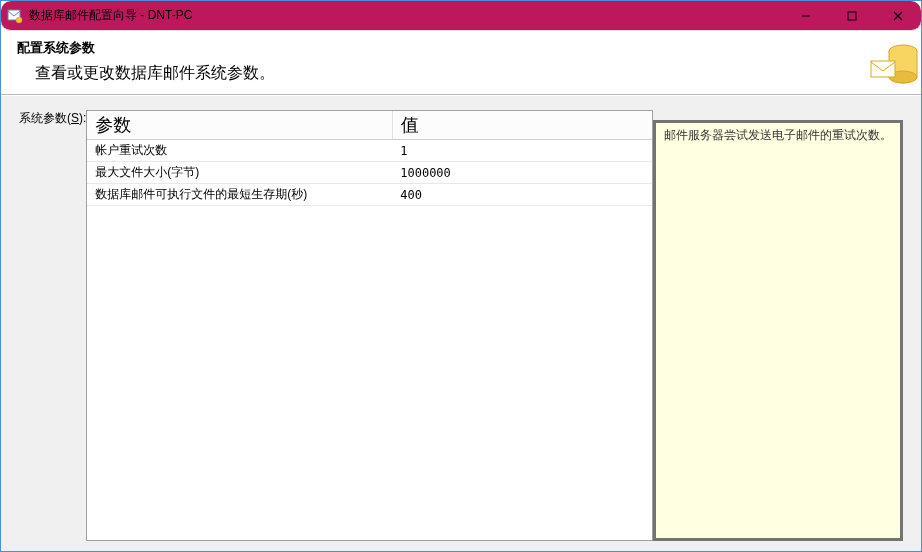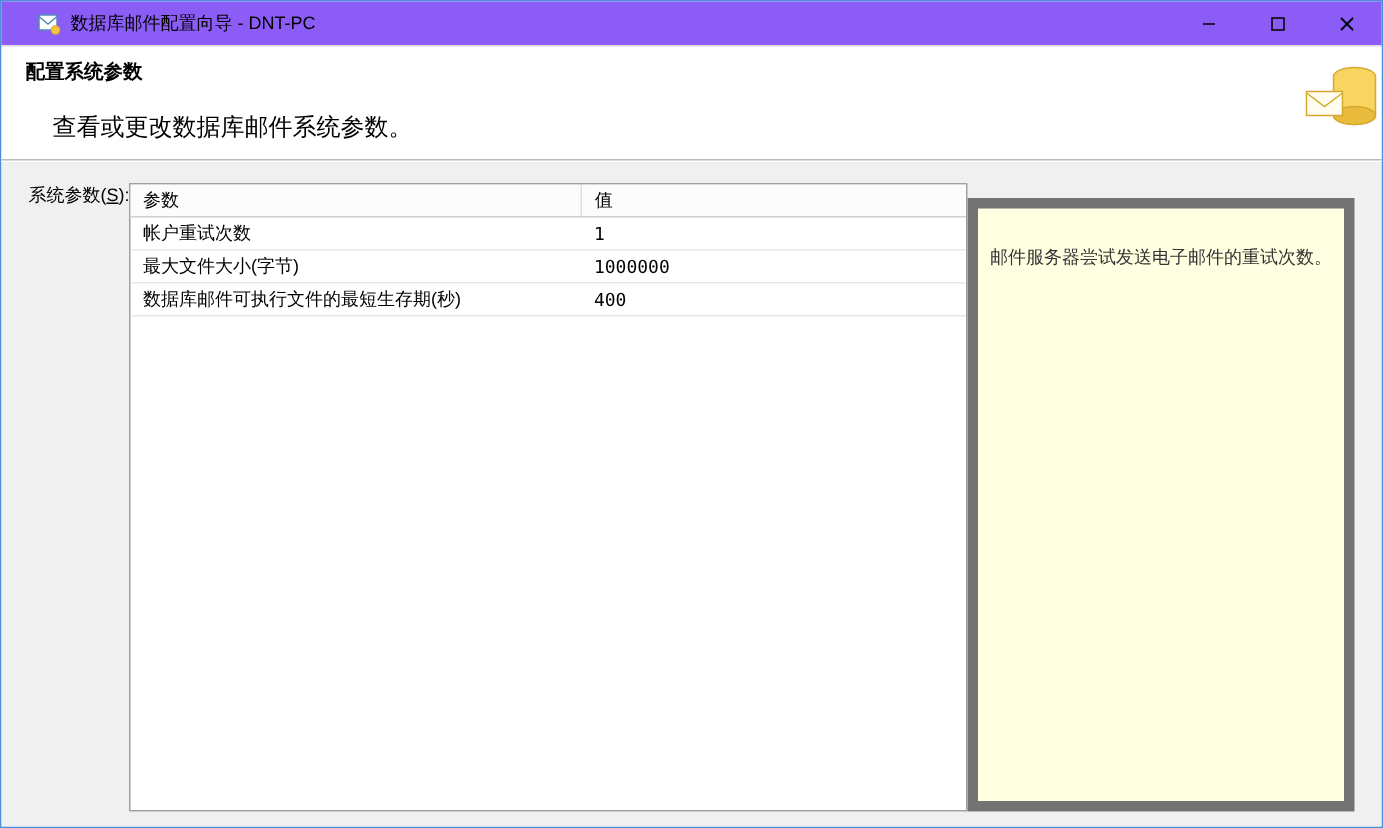--- a/index.html
+++ b/index.html
@@ -13,23 +13,24 @@
     background: #fff;
     display: flex;
     flex-direction: column;
     position: relative;
   }
 
   .titlebar {
     height: 30px;
     display: flex;
     align-items: center;
-    background: #8b5cf6;
+    background: #be185d;
     border-bottom: 1px solid #e0e0e0;
-    padding-left: 24px;
+    padding-left: 6px;
+    border-radius: 10px;
   }
   .titlebar .icon {
     width: 16px; height: 16px;
     margin-right: 6px;
     display: inline-block;
   }
   .titlebar .title {
     flex: 1;
     font-size: 12px;
     color: #000;
@@ -57,21 +58,21 @@
     align-items: flex-start;
     border-bottom: 1px solid #bababa;
     position: relative;
     min-height: 64px;
   }
   .header-text { flex: 1; }
   .header-title {
     font-size: 13px;
     font-weight: bold;
     color: #000;
-    margin-bottom: 18px;
+    margin-bottom: 6px;
   }
   .header-sub {
     font-size: 16px;
     color: #000;
     padding-left: 18px;
   }
   .header-icon {
     width: 56px;
     height: 56px;
     position: absolute;
@@ -103,21 +104,21 @@
     overflow: auto;
   }
   table.params {
     width: 100%;
     border-collapse: collapse;
     table-layout: fixed;
   }
   table.params th {
     text-align: left;
     font-weight: normal;
-    font-size: 12px;
+    font-size: 18px;
     padding: 2px 8px;
     border-bottom: 1px solid #d0d0d0;
     border-right: 1px solid #e0e0e0;
     background: #fcfcfc;
     height: 20px;
   }
   table.params th:last-child { border-right: none; }
   table.params td {
     font-size: 12px;
     padding: 2px 8px;
@@ -143,22 +144,22 @@
     font-size: 10px;
     line-height: 12px;
     text-align: center;
     color: #333;
     font-family: sans-serif;
   }
 
   .hint-box {
     margin-top: 10px;
     background: #ffffe1;
-    border: 7px solid #737373;
-    padding: 24px 8px;
+    border: 3px solid #737373;
+    padding: 4px 8px;
     font-size: 12px;
     color: #333;
     min-height: 50px;
   }
 
   .col-param { width: 54%; }
   .col-value { width: 46%; }
 </style>
 </head>
 <body>

